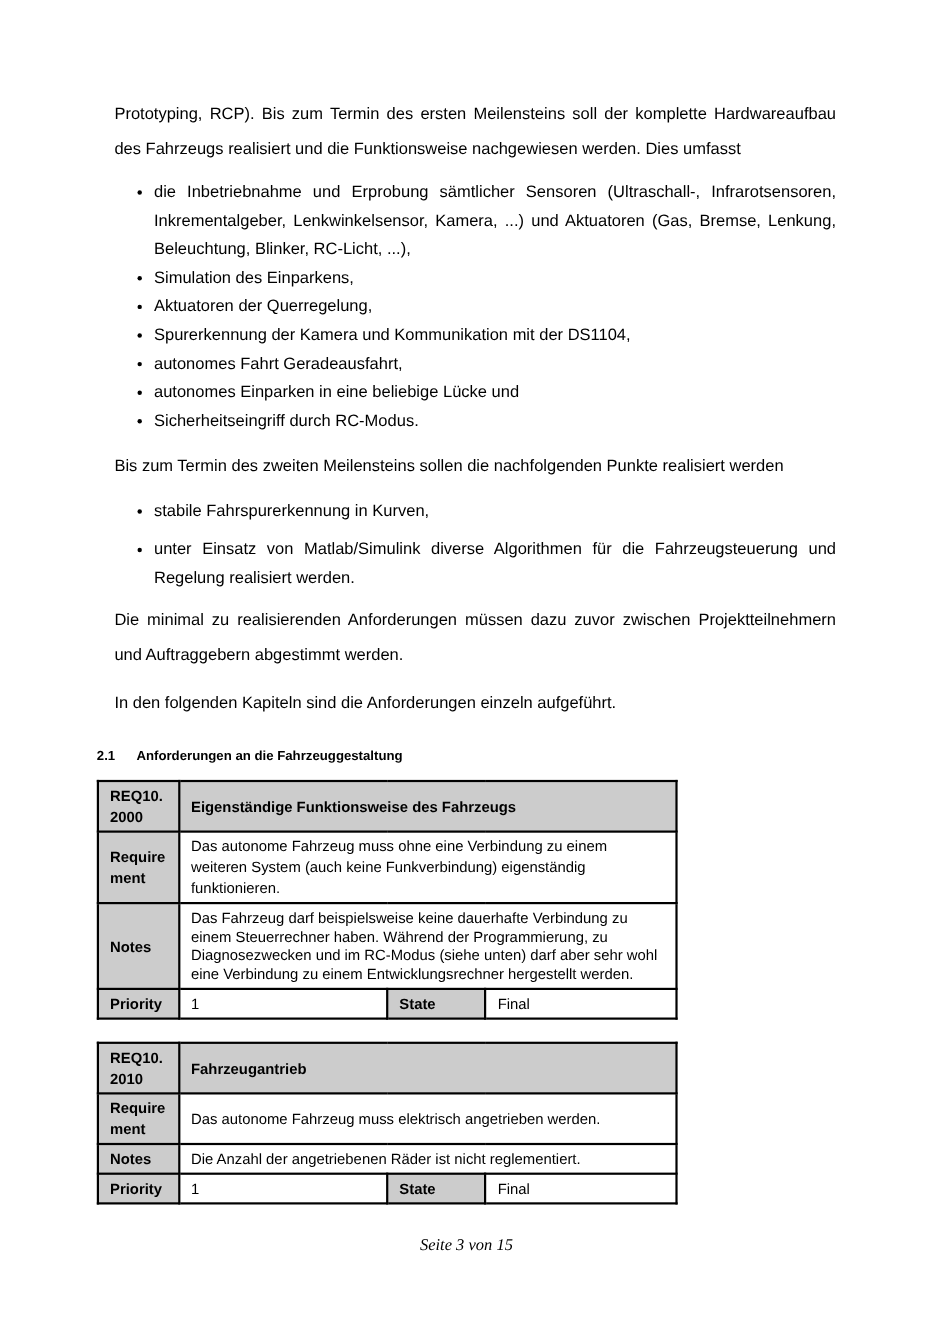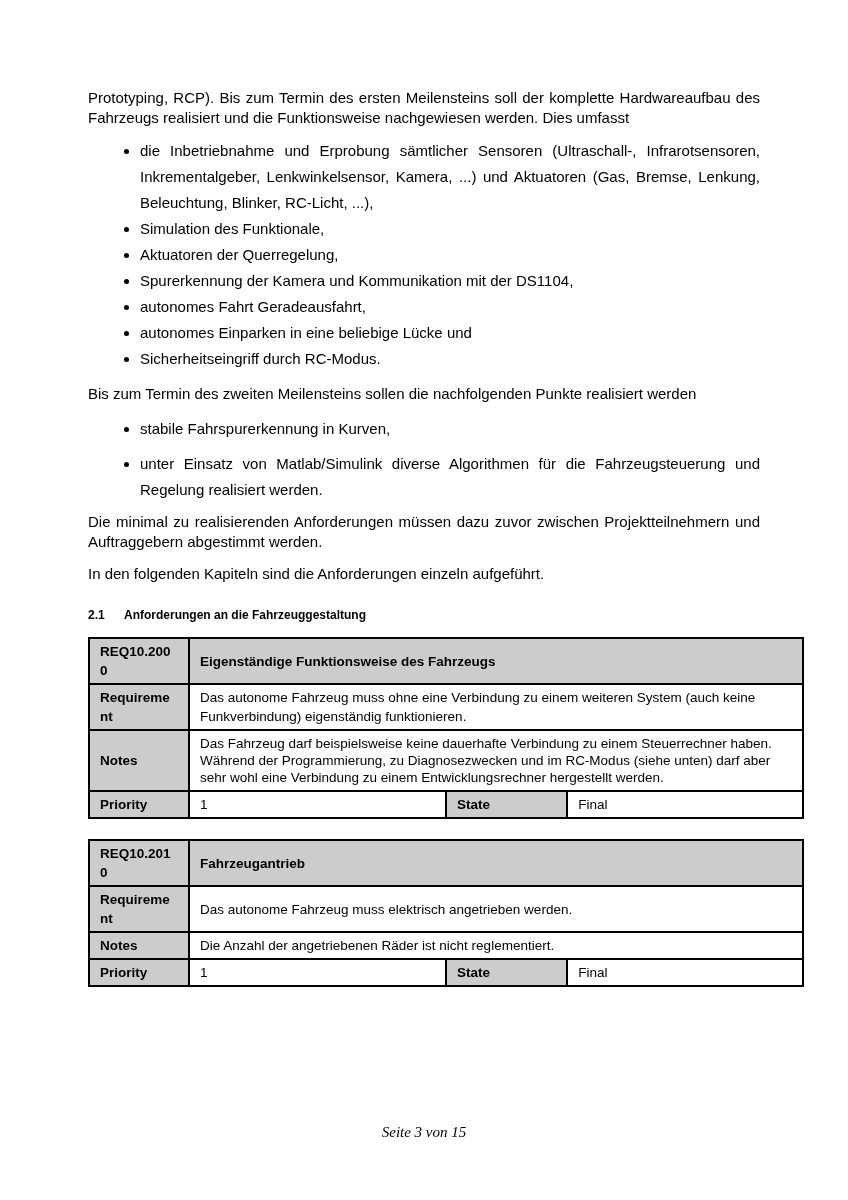--- a/index.html
+++ b/index.html
@@ -10,23 +10,23 @@
     color:#000;
     font-family:"Liberation Sans","DejaVu Sans",sans-serif;
     overflow:hidden;
   }
   .content {
     position:absolute;
     left:88px; top:88px;
     width:672px;
   }
   .para {
-    margin:0 0 10px 0;
+    margin:0 0 10px 16px;
     font-size:15px;
-    line-height:20px;
+    line-height:32px;
     text-align:justify;
   }
   .para.tight { margin-bottom:0; }
   ul.bullets {
     margin:10px 0 0 0;
     padding:0 0 0 52px;
     list-style:disc outside;
   }
   ul.bullets li {
     font-size:15px;
@@ -46,21 +46,21 @@
   h1.sec .hnum { display:inline-block; width:32px; }
   h2.subsec {
     margin:22px 0 0 0;
     font-size:12px;
     line-height:18px;
     font-weight:bold;
   }
   h2.subsec .hnum { display:inline-block; width:36px; }
   table.req {
     border-collapse:collapse;
-    width:716px;
+    width:528px;
     margin:13px 0 0 0;
     table-layout:fixed;
   }
   table.req.second { margin-top:20px; }
   table.req td {
     border:2px solid #000000;
     font-size:13.5px;
     line-height:19px;
     padding:3px 10px;
     vertical-align:middle;
@@ -83,21 +83,21 @@
 </head>
 <body>
 
 <div class="page">
   <div class="content">
 
     <p class="para tight">Prototyping, RCP). Bis zum Termin des ersten Meilensteins soll der komplette Hardwareaufbau des Fahrzeugs realisiert und die Funktionsweise nachgewiesen werden. Dies umfasst</p>
 
     <ul class="bullets">
       <li>die Inbetriebnahme und Erprobung sämtlicher Sensoren (Ultraschall-, Infrarotsensoren, Inkrementalgeber, Lenkwinkelsensor, Kamera, ...) und Aktuatoren (Gas, Bremse, Lenkung, Beleuchtung, Blinker, RC-Licht, ...),</li>
-      <li>Simulation des Funktionale,</li>
+      <li>Simulation des Einparkens,</li>
       <li>Aktuatoren der Querregelung,</li>
       <li>Spurerkennung der Kamera und Kommunikation mit der DS1104,</li>
       <li>autonomes Fahrt Geradeausfahrt,</li>
       <li>autonomes Einparken in eine beliebige Lücke und</li>
       <li>Sicherheitseingriff durch RC-Modus.</li>
     </ul>
 
     <p class="para tight after-list">Bis zum Termin des zweiten Meilensteins sollen die nachfolgenden Punkte realisiert werden</p>
 
     <ul class="bullets spaced">

